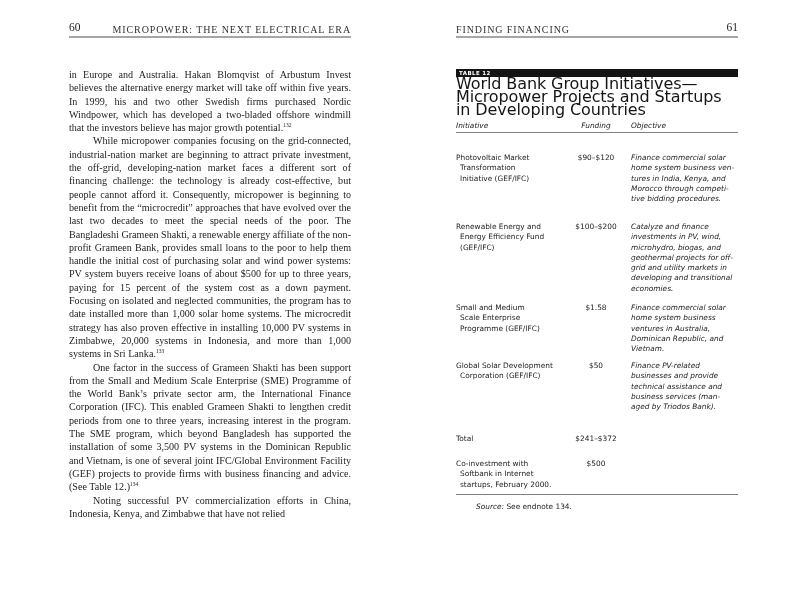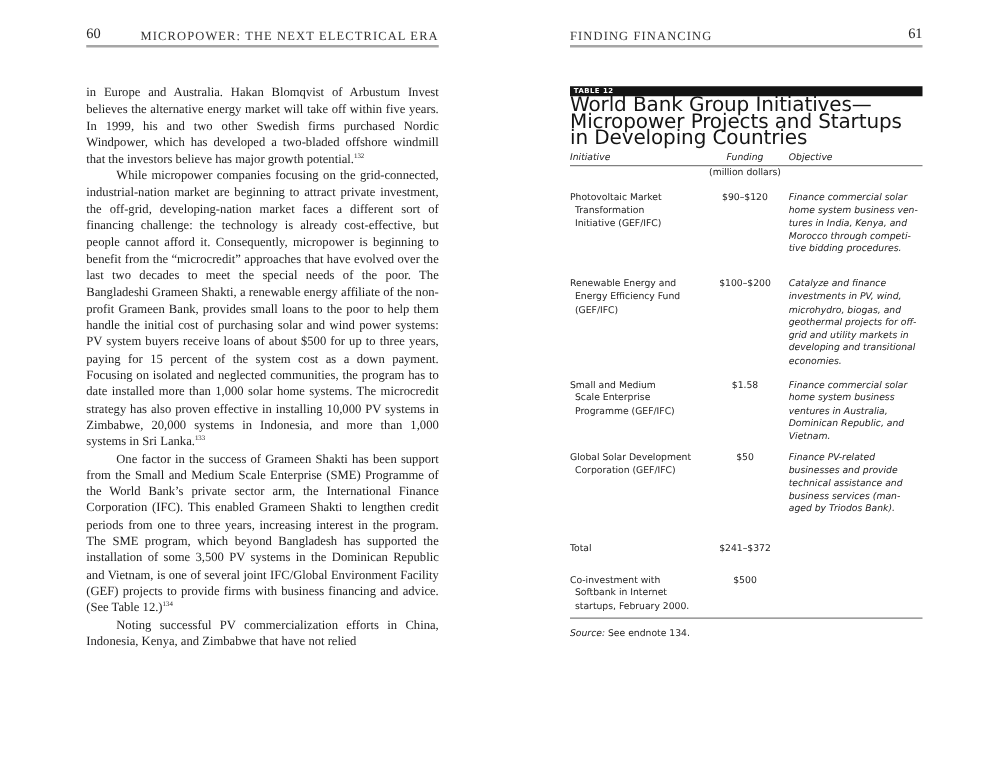--- a/index.html
+++ b/index.html
@@ -66,23 +66,20 @@
 
   <div class="table-wrap">
     <div class="table-label-bar">TABLE 12</div>
     <div class="table-title">World Bank Group Initiatives—Micropower Projects and Startups in Developing Countries</div>
 
     <div class="tbl" id="tbl">
       <div class="tbl-head">
         <span class="col-init">Initiative</span>
         <span class="col-fund">Funding</span>
         <span class="h-obj">Objective</span>
-      </div>
-      <div class="tbl-sub">
-        <span class="col-fund">(million dollars)</span>
       </div>
     <div class="row" style="top: 32px;">
           <div class="col-init">
             <span class="init-line">Photovoltaic Market</span>
             <span class="init-line cont">Transformation</span>
             <span class="init-line cont">Initiative (GEF/IFC)</span>
           </div>
           <div class="col-fund">$90–$120</div>
           <div class="col-obj">
             <span class="init-line">Finance commercial solar</span>
@@ -148,16 +145,16 @@
         <div class="row" style="top: 338px;">
           <div class="col-init">
             <span class="init-line">Co-investment with</span>
             <span class="init-line cont">Softbank in Internet</span>
             <span class="init-line cont">startups, February 2000.</span>
           </div>
           <div class="col-fund">$500</div>
           <div class="col-obj"></div>
         </div>
         <div class="bottom-rule" style="top: 373px;"></div>
-        <div class="source" style="top: 381px;"><em>Source:</em><span> See endnote 134.</span></div>
+        <div class="source" style="top: 381px; margin-left: 20px;"><em>Source:</em><span> See endnote 134.</span></div>
       </div>
   </div>
 </div>
 
 </body></html>

